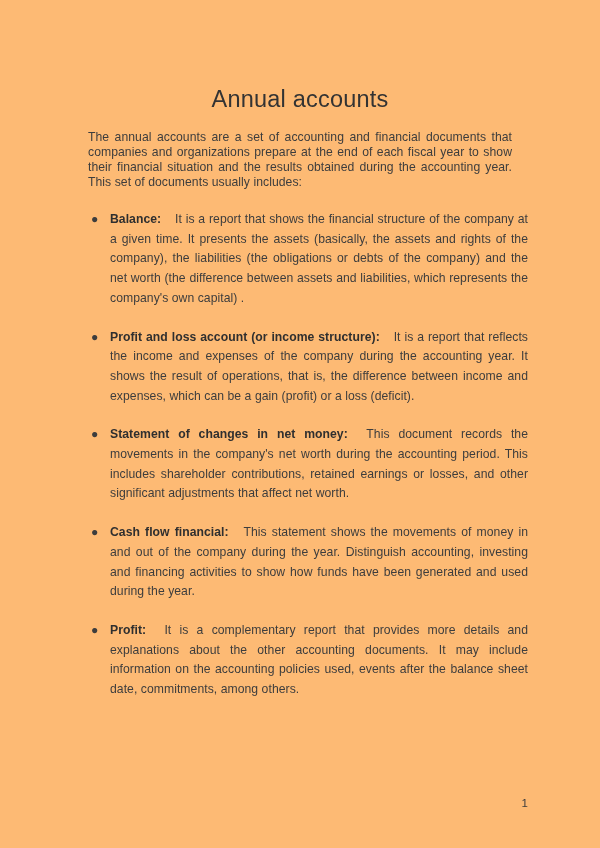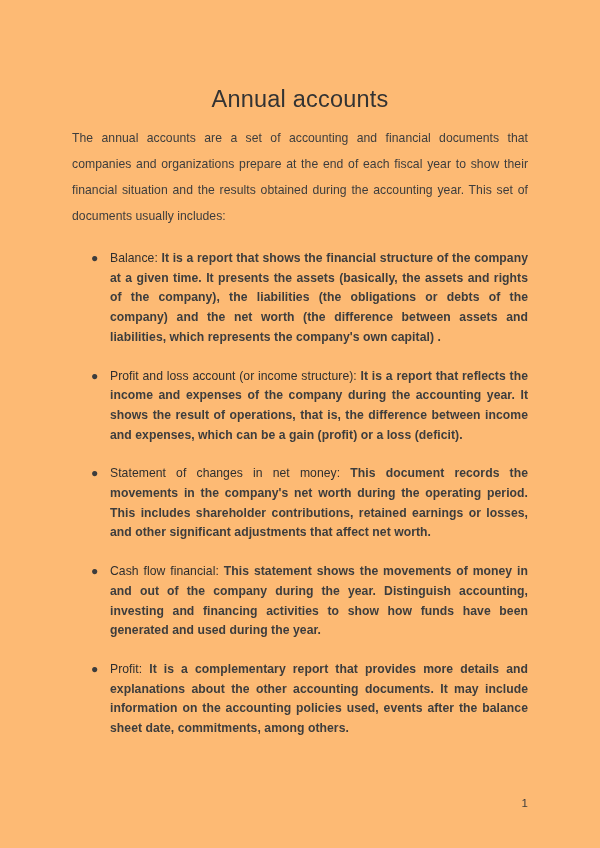--- a/index.html
+++ b/index.html
@@ -33,25 +33,25 @@
     letter-spacing: 0.2px;
     color: #333333;
     text-align: center;
     line-height: 30px;
     margin: 0 0 11px 0;
     white-space: pre;
   }
 
   .intro-paragraph {
     font-size: 12.2px;
-    line-height: 26px;
+    line-height: 15px;
     color: #3d3d3d;
     text-align: justify;
     text-justify: inter-word;
-    margin: 0;
+    margin: 16px;
     letter-spacing: 0.05px;
   }
 
   .bullet-list {
     list-style: none;
     margin: 20px 0 0 0;
     padding: 0;
   }
 
   .bullet-item {
@@ -74,26 +74,27 @@
     position: absolute;
     left: 19px;
     top: 0;
     width: 10px;
     font-size: 12.2px;
     line-height: 19.7px;
     color: #3d3d3d;
   }
 
   .bullet-term {
-    font-weight: normal;
+    font-weight: bold;
     color: #2f2f2f;
   }
 
   .bullet-text {
-    font-weight: bold;
+    font-weight: normal;
+    margin-left: 10px;
   }
 
   .page-number {
     position: absolute;
     left: 0;
     right: 72px;
     top: 795px;
     text-align: right;
     font-size: 11.5px;
     line-height: 16px;
@@ -118,21 +119,21 @@
         <span class="bullet-term">Balance:</span><span class="bullet-text"> It is a report that shows the financial structure of the company at a given time. It presents the assets (basically, the assets and rights of the company), the liabilities (the obligations or debts of the company) and the net worth (the difference between assets and liabilities, which represents the company's own capital) .</span>
       </li>
 
       <li class="bullet-item">
         <span class="bullet-marker">●</span>
         <span class="bullet-term">Profit and loss account (or income structure):</span><span class="bullet-text"> It is a report that reflects the income and expenses of the company during the accounting year. It shows the result of operations, that is, the difference between income and expenses, which can be a gain (profit) or a loss (deficit).</span>
       </li>
 
       <li class="bullet-item">
         <span class="bullet-marker">●</span>
-        <span class="bullet-term">Statement of changes in net money:</span><span class="bullet-text"> This document records the movements in the company's net worth during the operating period. This includes shareholder contributions, retained earnings or losses, and other significant adjustments that affect net worth.</span>
+        <span class="bullet-term">Statement of changes in net money:</span><span class="bullet-text"> This document records the movements in the company's net worth during the accounting period. This includes shareholder contributions, retained earnings or losses, and other significant adjustments that affect net worth.</span>
       </li>
 
       <li class="bullet-item">
         <span class="bullet-marker">●</span>
         <span class="bullet-term">Cash flow financial:</span><span class="bullet-text"> This statement shows the movements of money in and out of the company during the year. Distinguish accounting, investing and financing activities to show how funds have been generated and used during the year.</span>
       </li>
 
       <li class="bullet-item">
         <span class="bullet-marker">●</span>
         <span class="bullet-term">Profit:</span><span class="bullet-text"> It is a complementary report that provides more details and explanations about the other accounting documents. It may include information on the accounting policies used, events after the balance sheet date, commitments, among others.</span>

